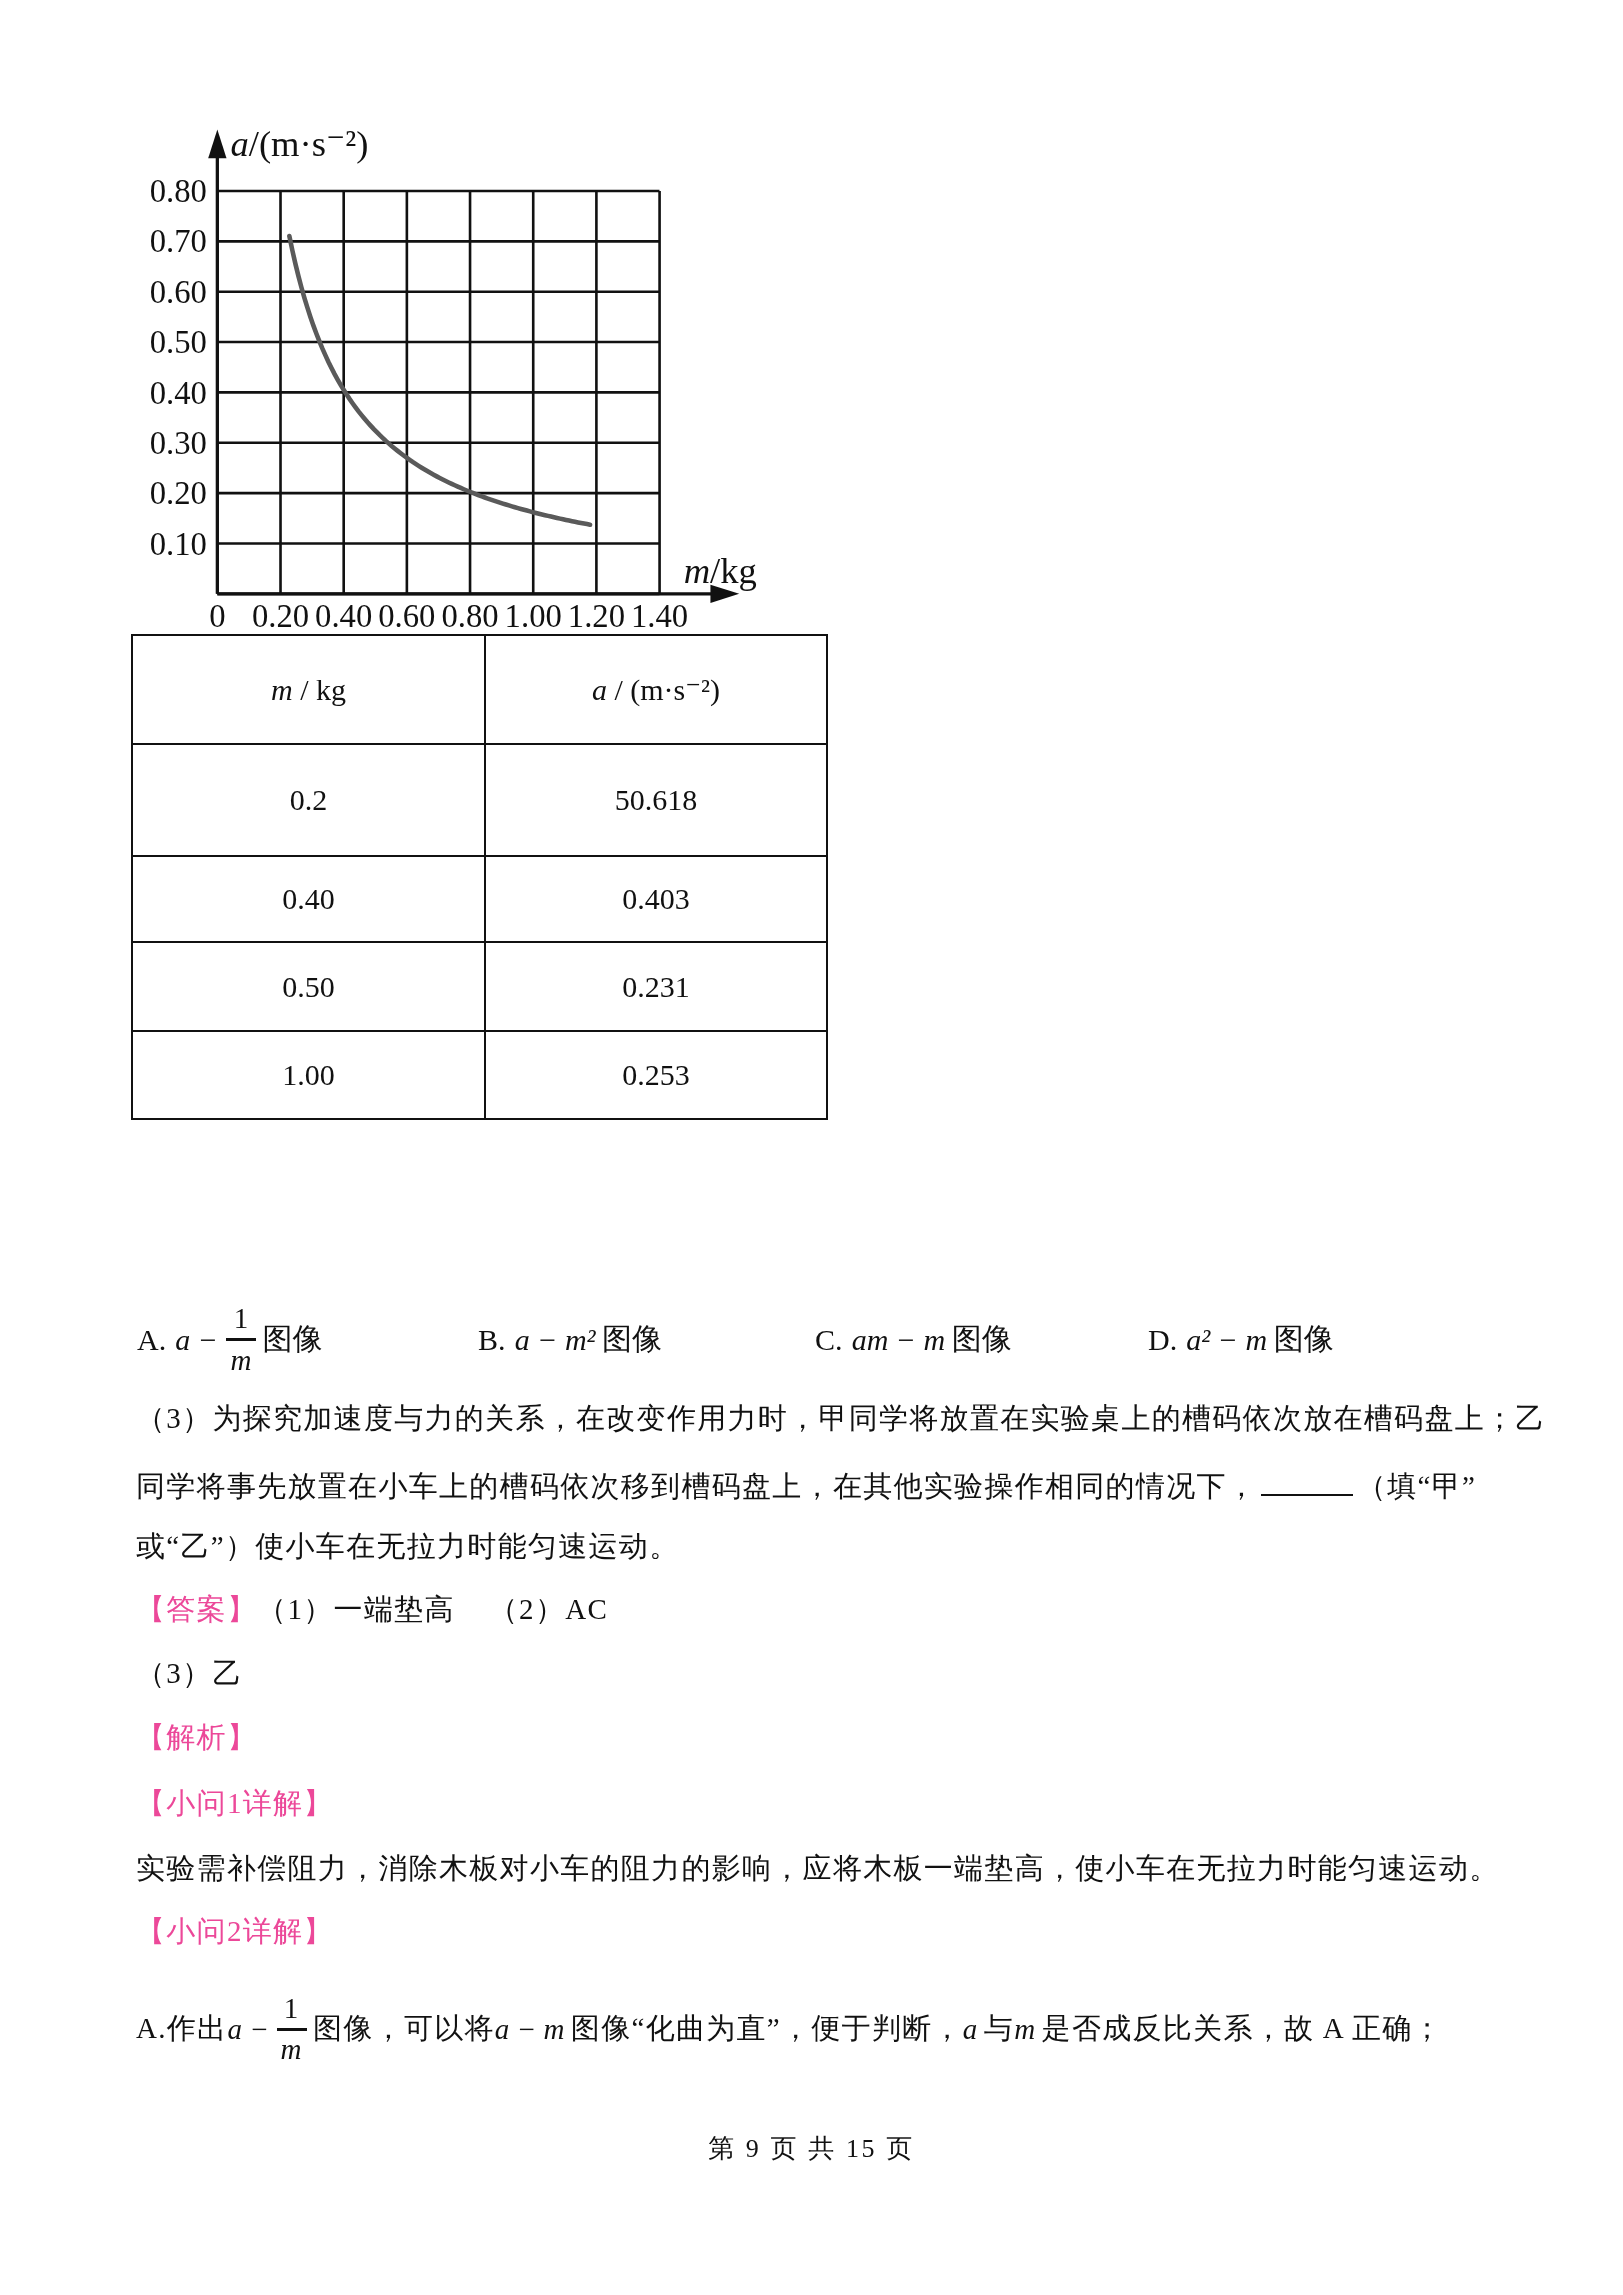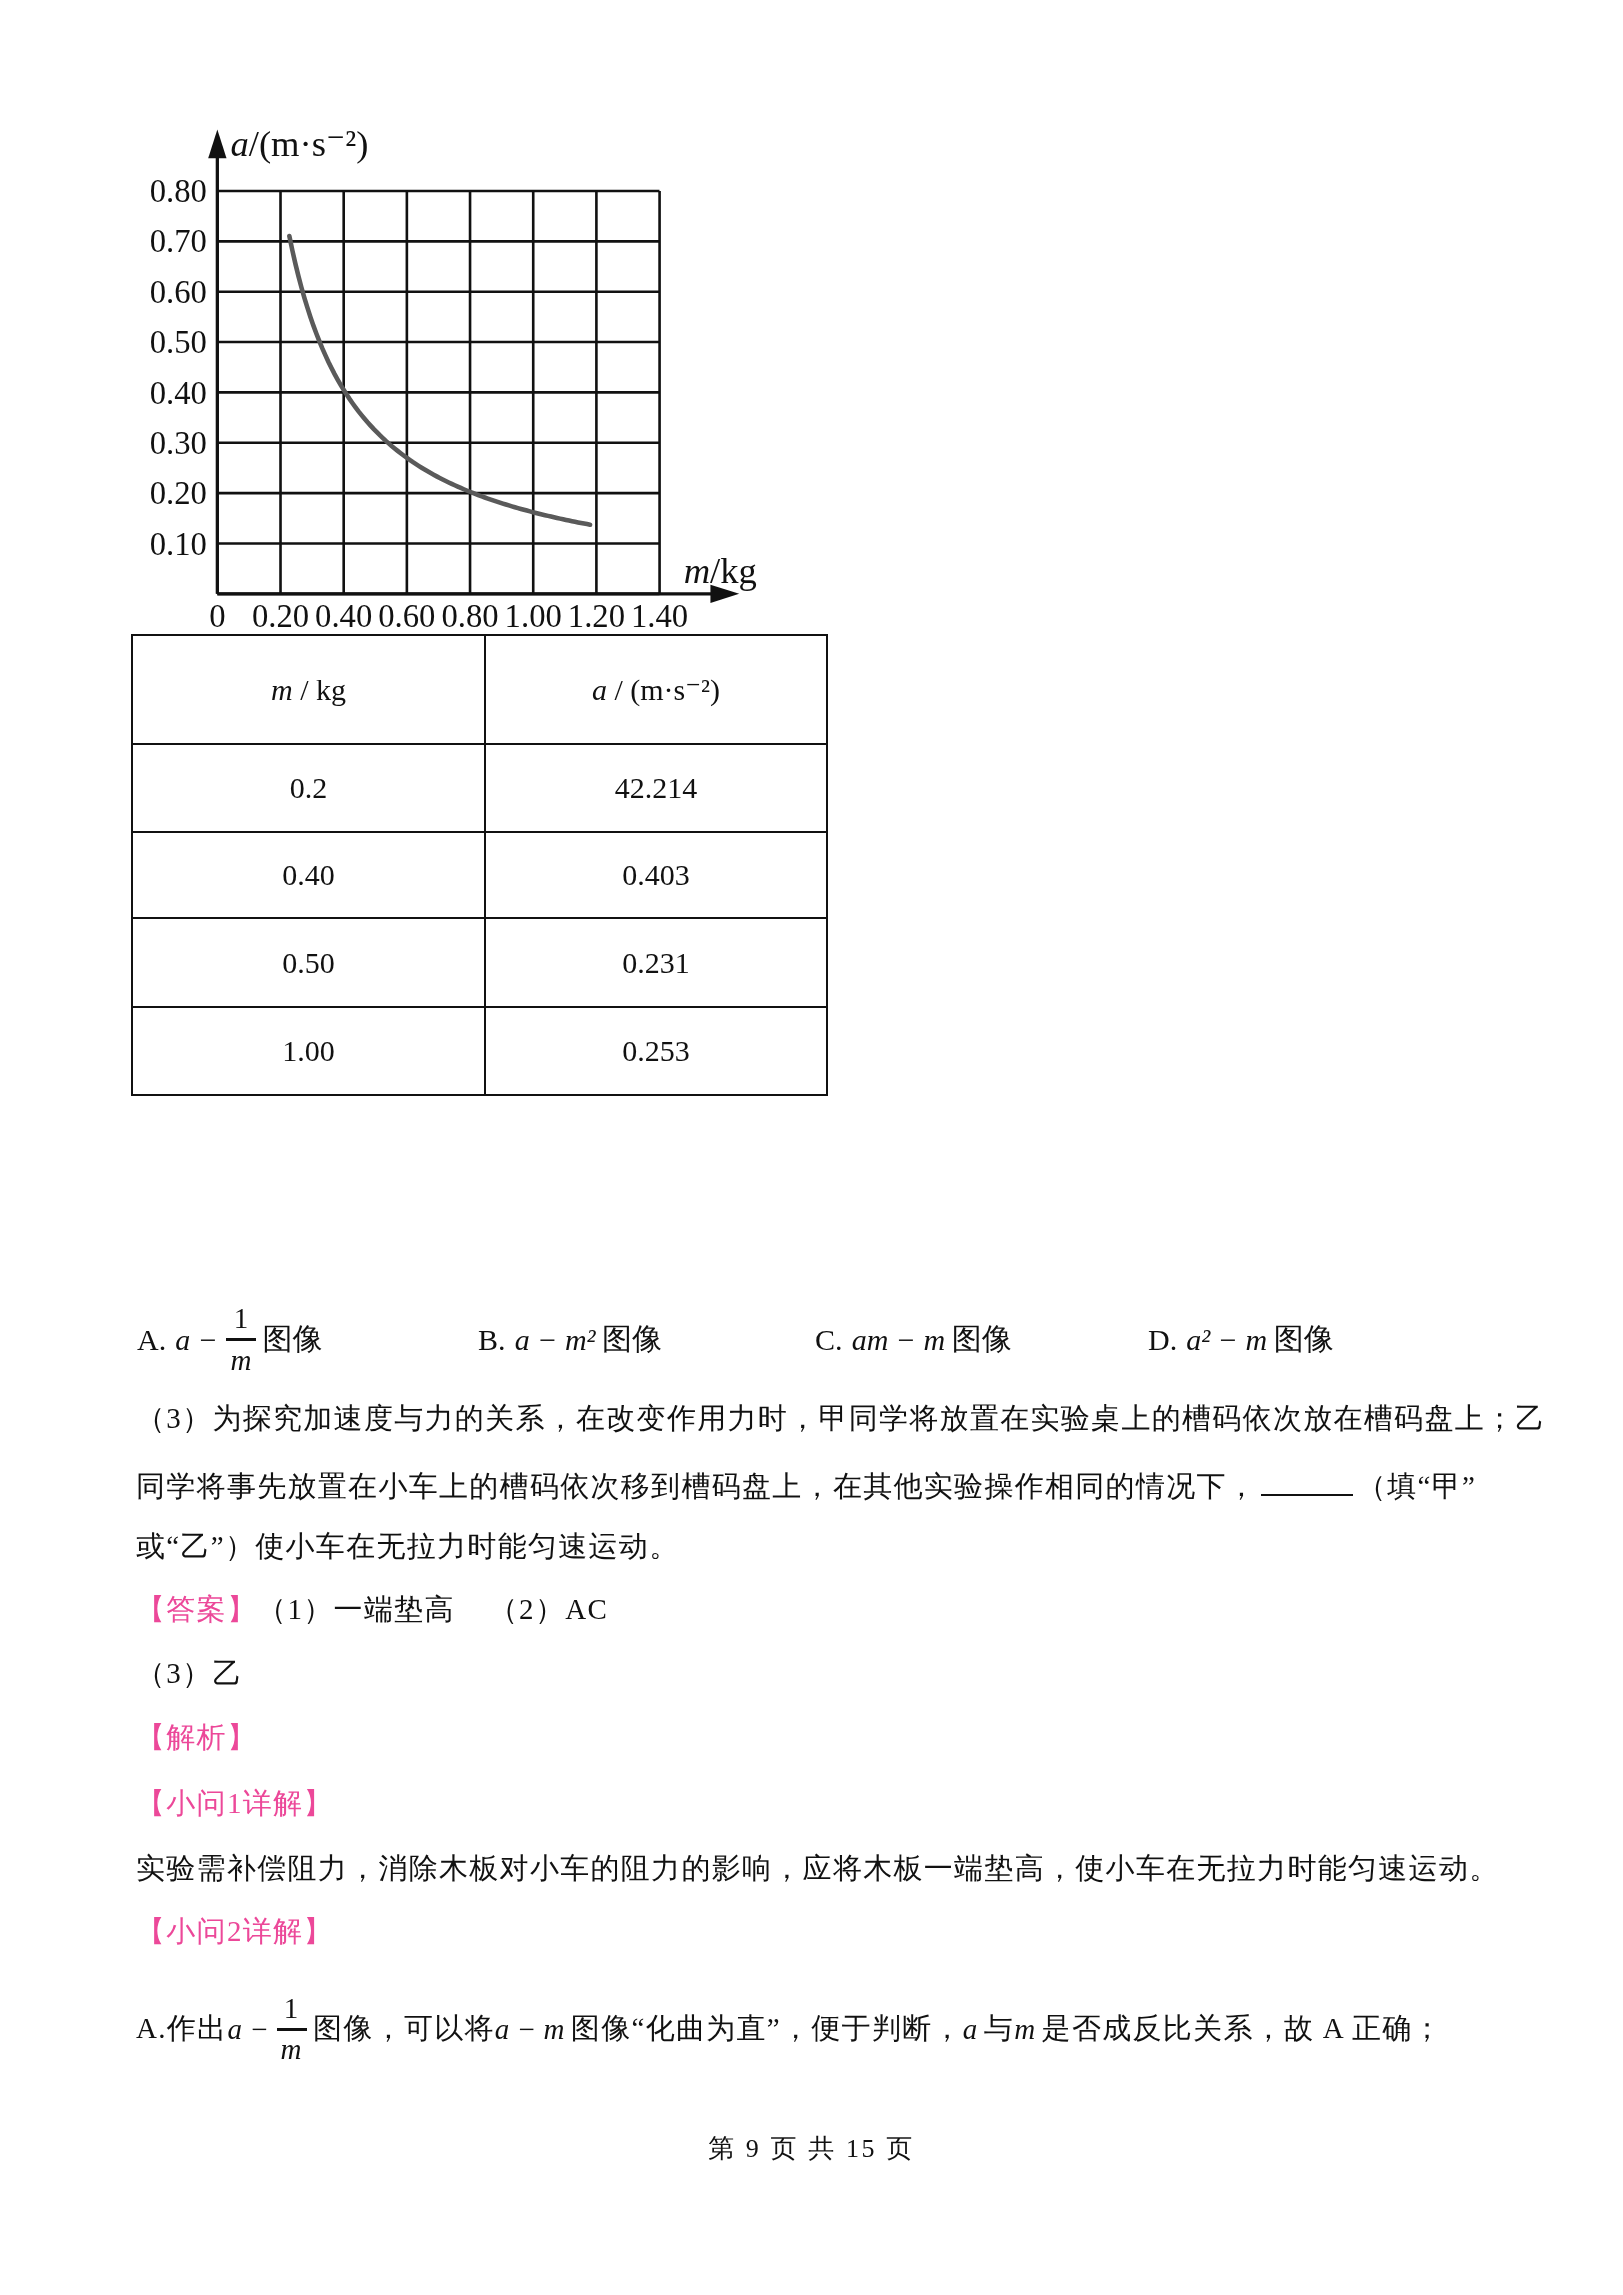--- a/index.html
+++ b/index.html
@@ -9,21 +9,21 @@
   
   .chart-svg{position:absolute;left:0;top:0;}
   .chart-svg text{font-family:"Liberation Serif","DejaVu Serif",serif;fill:#111;}
   .chart-svg .tick{font-size:50px;}
   .chart-svg .axis-label{font-size:56px;}
 
   
   .dtable{position:absolute;left:131px;top:634px;border-collapse:collapse;table-layout:fixed;}
   .dtable td{border:2.6px solid #111;text-align:center;vertical-align:middle;
              font-size:30px;padding:16px;}
-  .rowh{height:109px;} .row1{height:88px;} .row2{height:111px;}
+  .rowh{height:109px;} .row1{height:112px;} .row2{height:111px;}
   .row3{height:86px;} .row4{height:89px;} .row5{height:88px;}
   .hdr{font-size:31px;}
   .v-it{font-style:italic;}
   .cell-up{vertical-align:top;padding-top:19.6px;}
   .cell-low{padding-top:18.3px;}
 
   
   .option{position:absolute;top:1284px;height:111px;display:flex;align-items:center;
           font-size:30px;white-space:nowrap;}
   .opt-label{margin-right:9.2px;}
@@ -99,21 +99,21 @@
         <col style="width:353px">
         <col style="width:342px">
       </colgroup>
     <tbody>
         <tr class="rowh">
       <td class="hdr"><span class="v-it">m</span><span> / kg</span></td>
       <td class="hdr"><span class="v-it">a</span><span> / (m·s⁻²)</span></td>
     </tr>
     <tr class="row1">
       <td>0.2</td>
-      <td>42.214</td>
+      <td>50.618</td>
     </tr>
     <tr class="row3">
       <td>0.40</td>
       <td>0.403</td>
     </tr>
     <tr class="row4">
       <td>0.50</td>
       <td>0.231</td>
     </tr>
     <tr class="row5">

